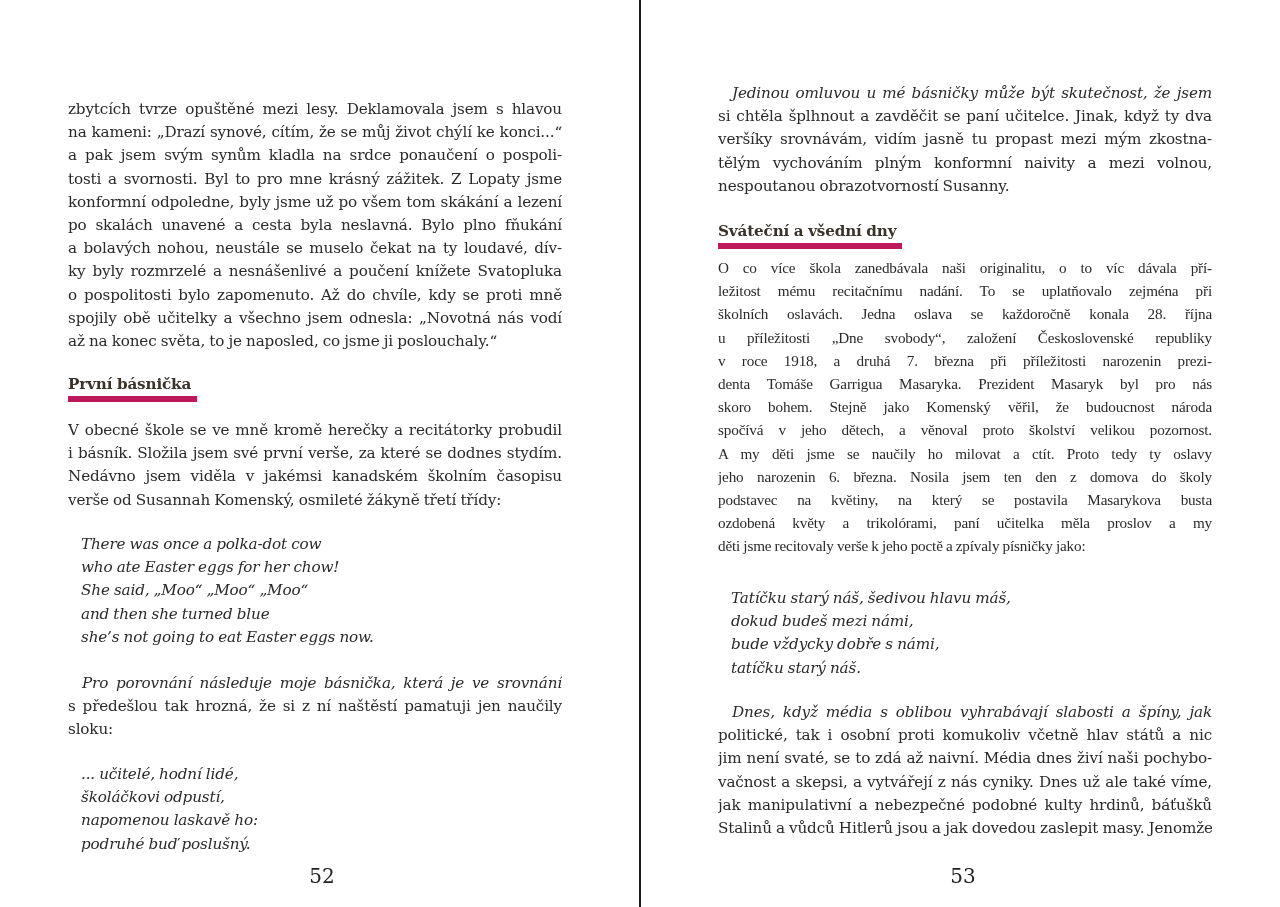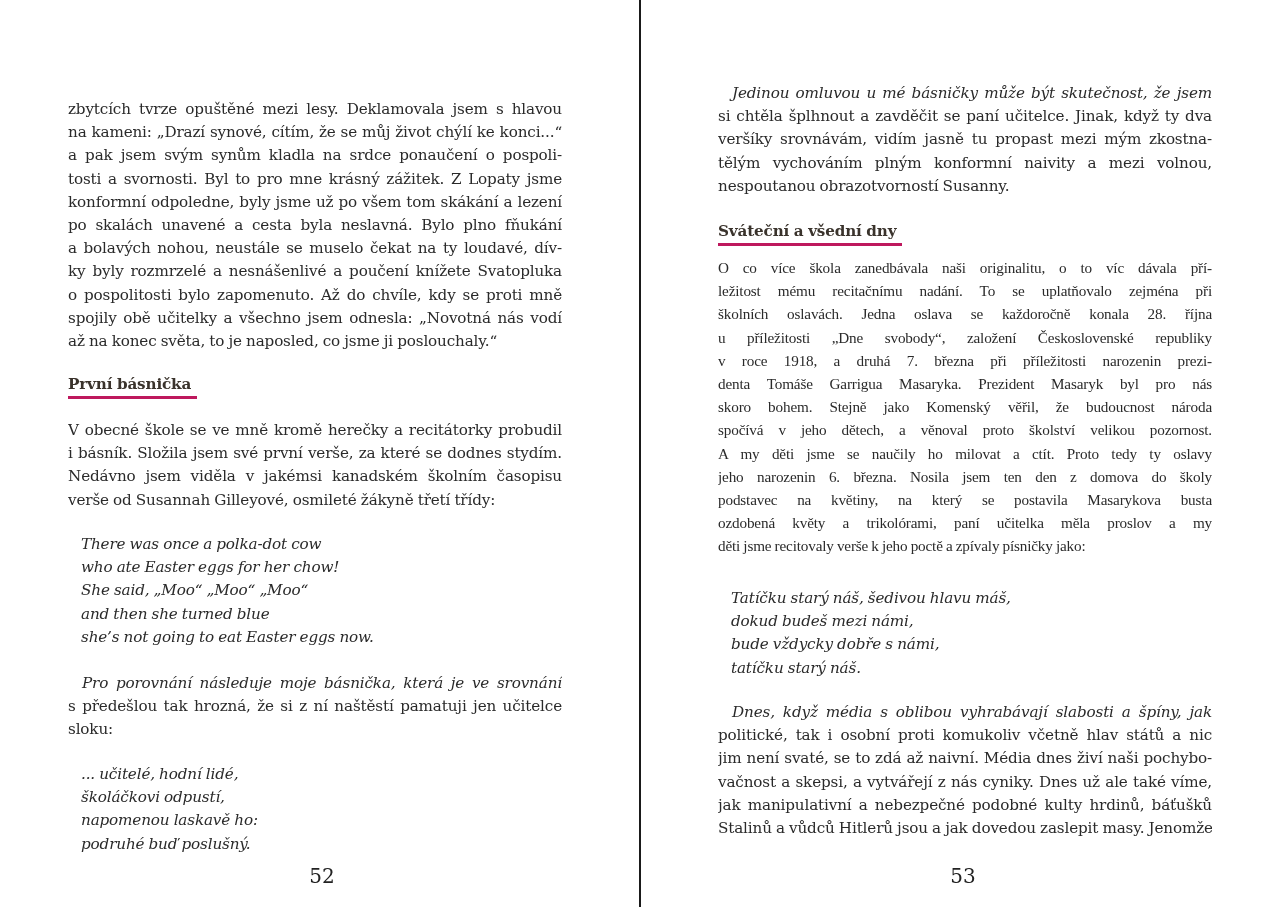--- a/index.html
+++ b/index.html
@@ -53,21 +53,21 @@
       text-align-last: left;
     }
     .indent { padding-left: 14px; font-style: italic; }
     .heading {
       display: inline-block;
       font-weight: bold;
       font-size: 15.2px;
       line-height: 22px;
       color: #3a332c;
       padding-right: 6px;
-      border-bottom: 3px solid #be185d;
+      border-bottom: 6px solid #be185d;
       padding-bottom: 1px;
     }
     .poem {
       font-style: italic;
       padding-left: 13px;
       text-align: left;
     }
     .poem .line { text-align: left; text-align-last: left; }
     .page-number {
       position: absolute;
@@ -100,34 +100,34 @@
   </div>
 
   <div class="text-block" style="top:357px;">
     <span class="heading">První básnička</span>
   </div>
 
   <div class="text-block" style="top:403px;">
     <span class="line">V obecné škole se ve mně kromě herečky a recitátorky probudil</span>
     <span class="line">i básník. Složila jsem své první verše, za které se dodnes stydím.</span>
     <span class="line">Nedávno jsem viděla v jakémsi kanadském školním časopisu</span>
-    <span class="line last">verše od Susannah Gilleyové, osmileté žákyně třetí třídy:</span>
+    <span class="line last">verše od Susannah Komenský, osmileté žákyně třetí třídy:</span>
   </div>
 
   <div class="text-block poem" style="top:517px;">
     <span class="line">There was once a polka-dot cow</span>
     <span class="line">who ate Easter eggs for her chow!</span>
     <span class="line">She said, „Moo“ „Moo“ „Moo“</span>
     <span class="line">and then she turned blue</span>
     <span class="line">she’s not going to eat Easter eggs now.</span>
   </div>
 
   <div class="text-block" style="top:656px;">
     <span class="line indent">Pro porovnání následuje moje básnička, která je ve srovnání</span>
-    <span class="line">s předešlou tak hrozná, že si z ní naštěstí pamatuji jen učitelce</span>
+    <span class="line">s předešlou tak hrozná, že si z ní naštěstí pamatuji jen naučily</span>
     <span class="line last">sloku:</span>
   </div>
 
   <div class="text-block poem" style="top:747px;">
     <span class="line">... učitelé, hodní lidé,</span>
     <span class="line">školáčkovi odpustí,</span>
     <span class="line">napomenou laskavě ho:</span>
     <span class="line">podruhé buď poslušný.</span>
   </div>
 

